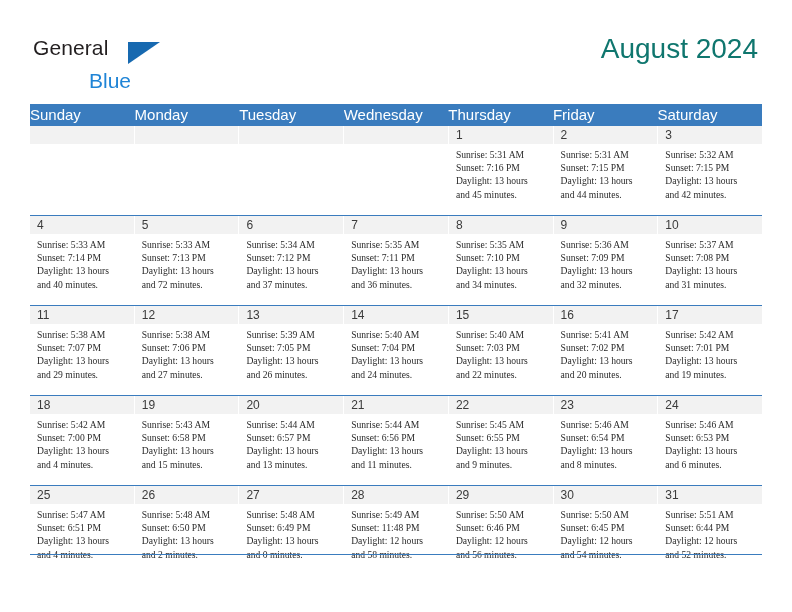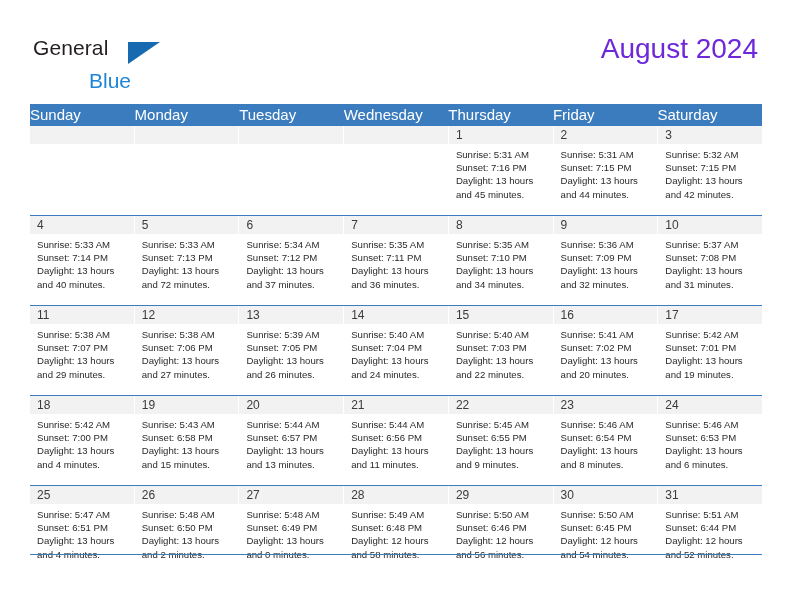--- a/index.html
+++ b/index.html
@@ -61,21 +61,21 @@
     font-size: 21px;
     color: #1f84d6;
     font-family: "Liberation Sans", sans-serif;
     margin-top: 10px;
   }
   .title {
     position: absolute;
     right: 34px;
     top: 33px;
     font-size: 28px;
-    color: #6d28d9;
+    color: #0f766e;
     font-weight: normal;
     text-align: right;
     white-space: nowrap;
   }
   .subtitle {
     position: absolute;
     right: 34px;
     top: 78px;
     font-size: 14.5px;
     color: #2d2d2d;
@@ -137,20 +137,21 @@
     color: #3b3b3b;
     line-height: 18px;
     padding-left: 7px;
     display: block;
   }
   .day-info {
     padding: 4px 6px 0 7px;
     font-size: 9.6px;
     line-height: 13.2px;
     color: #2a2a2a;
+    font-family: Liberation Serif, serif;
   }
   .day-info div {
     white-space: nowrap;
   }
 
   .bottom-rule {
     position: absolute;
     left: 30px;
     top: 554px;
     width: 732px;
@@ -516,21 +517,21 @@
           <div>Daylight: 13 hours</div>
           <div>and 0 minutes.</div>
         </div>
       </div>
       <div class="day-cell">
         <div class="day-number-band">
             <span class="day-number">28</span>
           </div>
         <div class="day-info">
           <div>Sunrise: 5:49 AM</div>
-          <div>Sunset: 6:48 PM</div>
+          <div>Sunset: 11:48 PM</div>
           <div>Daylight: 12 hours</div>
           <div>and 58 minutes.</div>
         </div>
       </div>
       <div class="day-cell">
         <div class="day-number-band">
             <span class="day-number">29</span>
           </div>
         <div class="day-info">
           <div>Sunrise: 5:50 AM</div>

